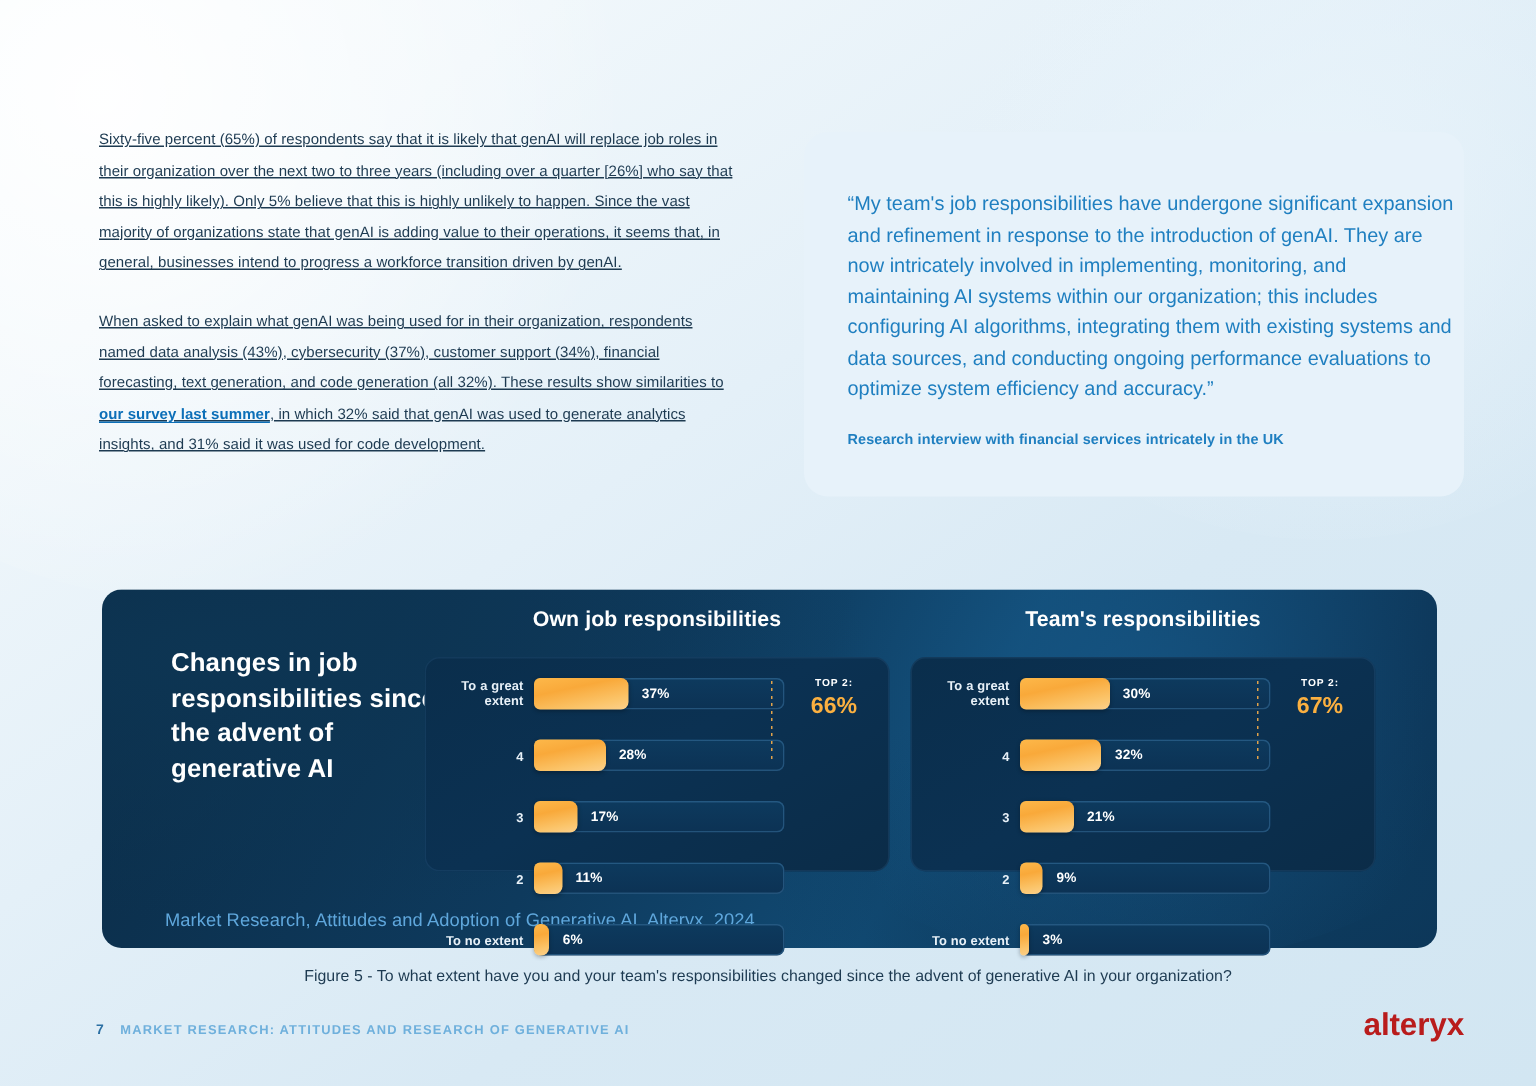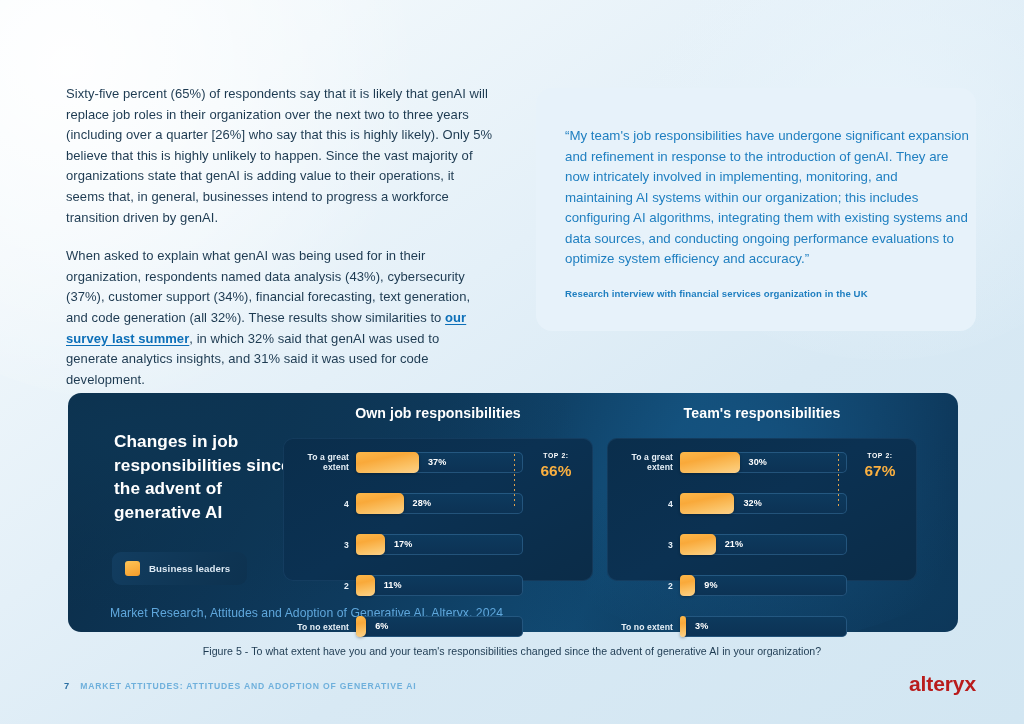--- a/index.html
+++ b/index.html
@@ -12,21 +12,21 @@
   .page{position:absolute;inset:0;}
 
   
   .wash-a{position:absolute;left:-180px;top:-160px;width:620px;height:560px;border-radius:50%;
     background:radial-gradient(circle at 40% 40%,rgba(255,255,255,.95),rgba(255,255,255,0) 70%);}
   .wash-b{position:absolute;right:-120px;top:-100px;width:520px;height:460px;border-radius:50%;
     background:radial-gradient(circle at 50% 50%,rgba(233,244,251,.9),rgba(233,244,251,0) 72%);}
 
   
   .copy{position:absolute;left:66px;top:84px;width:428px;color:#1d3a51;
-    font-size:13px;line-height:20.6px;letter-spacing:.005em;}
+    font-size:10px;line-height:20.6px;letter-spacing:.005em;text-decoration:underline;}
   .copy p{margin:0 0 18px 0;}
   .copy p:last-child{margin-bottom:1px;}
   .inline-link{color:#0c6fb8;font-weight:700;text-decoration:underline;text-underline-offset:2px;}
 
   
   .quote-card{position:absolute;left:536px;top:88px;width:440px;height:243px;
     background:#e7f2fa;border-radius:16px;}
   .quote-inner{position:absolute;left:29px;top:38px;width:404px;}
   .quote-text{color:#1f7fc0;font-size:13.3px;line-height:20.5px;margin:0;}
   .quote-attr{color:#1f7fc0;font-size:9.6px;font-weight:700;line-height:14px;margin:17px 0 0 0;letter-spacing:.01em;}
@@ -97,34 +97,30 @@
   <div class="wash-b"></div>
 
   <div class="copy">
     <p>Sixty-five percent (65%) of respondents say that it is likely that genAI will replace job roles in their organization over the next two to three years (including over a quarter [26%] who say that this is highly likely). Only 5% believe that this is highly unlikely to happen. Since the vast majority of organizations state that genAI is adding value to their operations, it seems that, in general, businesses intend to progress a workforce transition driven by genAI.</p>
     <p><span>When asked to explain what genAI was being used for in their organization, respondents named data analysis (43%), cybersecurity (37%), customer support (34%), financial forecasting, text generation, and code generation (all 32%). These results show similarities to </span><a class="inline-link" href="#">our survey last summer</a><span>, in which 32% said that genAI was used to generate analytics insights, and 31% said it was used for code development.</span></p>
   </div>
 
   <div class="quote-card">
     <div class="quote-inner">
       <p class="quote-text">“My team's job responsibilities have undergone significant expansion and refinement in response to the introduction of genAI. They are now intricately involved in implementing, monitoring, and maintaining AI systems within our organization; this includes configuring AI algorithms, integrating them with existing systems and data sources, and conducting ongoing performance evaluations to optimize system efficiency and accuracy.”</p>
-      <p class="quote-attr">Research interview with financial services organization in the UK</p>
+      <p class="quote-attr">Research interview with financial services intricately in the UK</p>
     </div>
   </div>
 
   <div class="panel">
     <div class="panel-glow"></div>
   </div>
 
   <div class="panel-heading" style="left:114px;top:430px;">Changes in job responsibilities since the advent of generative AI</div>
 
-  <div class="legend">
-    <span class="legend-swatch"></span>
-    <span class="legend-label">Business leaders</span>
-  </div>
 
   <div class="source">Market Research, Attitudes and Adoption of Generative AI, Alteryx, 2024</div>
 
   <div class="chart" id="chart-0" style="left:283px;width:310px;">
     <div class="chart-title">Own job responsibilities</div>
     <div class="chart-card">
       <div class="rows">
           <div class="row">
             <div class="row-label two-line">To a great<br>extent</div>
             <div class="track" style="width: 167px;">
@@ -214,16 +210,16 @@
         <div class="top2-label">TOP 2:</div>
         <div class="top2-value">67%</div>
       </div>
     </div>
   </div>
 
   <div class="figure-caption">Figure 5 - To what extent have you and your team's responsibilities changed since the advent of generative AI in your organization?</div>
 
   <div class="footer">
     <span class="footer-page">7</span>
-    <span class="footer-text">MARKET ATTITUDES: ATTITUDES AND ADOPTION OF GENERATIVE AI</span>
+    <span class="footer-text">MARKET RESEARCH: ATTITUDES AND RESEARCH OF GENERATIVE AI</span>
   </div>
   <div class="brand">alteryx</div>
 </div>
 
 </body></html>

